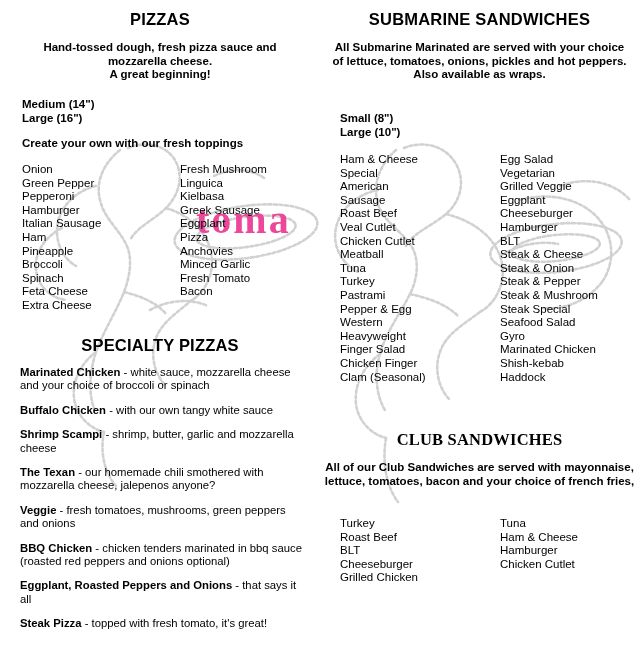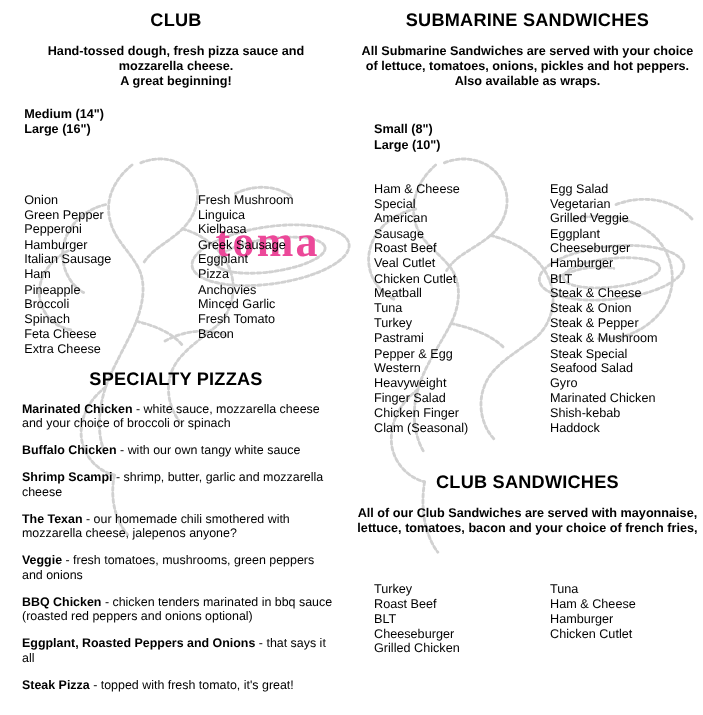--- a/index.html
+++ b/index.html
@@ -83,21 +83,21 @@
   }
 
   
   .list-cols {
     position: relative;
     font-size: 11.5px;
     line-height: 13.6px;
   }
   .list-cols .lc {
     position: absolute;
-    top: 16px;
+    top: 3px;
   }
   .list-cols .lc div { white-space: nowrap; }
 
   
   .spec-item {
     font-size: 11.3px;
     line-height: 13.4px;
     margin-bottom: 11px;
   }
   .spec-item .nm { font-weight: bold; }
@@ -149,33 +149,34 @@
       <path d="M214 176 C230 168 250 168 264 178"></path>
     </g>
   </svg>
   <div class="wm-text">toma</div>
 </div>
 
 <div class="page">
 
   <div class="col-left">
 
-    <div class="section-title" style="position:absolute;left:0;top:10px;width:320px;">CLUB</div>
+    <div class="section-title" style="position:absolute;left:0;top:10px;width:320px;">PIZZAS</div>
 
     <div class="intro" style="position:absolute;left:0;top:41px;width:320px;">
       <div>Hand-tossed dough, fresh pizza sauce and</div>
       <div>mozzarella cheese.</div>
       <div>A great beginning!</div>
     </div>
 
     <div class="sizes" style="position:absolute;left:22px;top:97px;">
       <div>Medium (14")</div>
       <div>Large (16")</div>
     </div>
 
+    <div class="lead" style="position:absolute;left:22px;top:137px;">Create your own with our fresh toppings</div>
 
     <div class="list-cols" style="position:absolute;left:0;top:160px;width:320px;height:150px;">
       <div class="lc" style="left:22px;">
         <div>Onion</div>
         <div>Green Pepper</div>
         <div>Pepperoni</div>
         <div>Hamburger</div>
         <div>Italian Sausage</div>
         <div>Ham</div>
         <div>Pineapple</div>
@@ -211,21 +212,21 @@
       <div class="spec-item"><span class="nm">Steak Pizza</span><span> - topped with fresh tomato, it's great!</span></div>
     </div>
 
   </div>
 
   <div class="col-right">
 
     <div class="section-title" style="position:absolute;left:0;top:10px;width:319px;">SUBMARINE SANDWICHES</div>
 
     <div class="intro" style="position:absolute;left:0;top:41px;width:319px;">
-      <div>All Submarine Sandwiches are served with your choice</div>
+      <div>All Submarine Marinated are served with your choice</div>
       <div>of lettuce, tomatoes, onions, pickles and hot peppers.</div>
       <div>Also available as wraps.</div>
     </div>
 
     <div class="sizes" style="position:absolute;left:20px;top:111px;">
       <div>Small (8")</div>
       <div>Large (10")</div>
     </div>
 
     <div class="list-cols" style="position:absolute;left:0;top:150px;width:319px;height:240px;">
@@ -262,21 +263,21 @@
         <div>Steak &amp; Mushroom</div>
         <div>Steak Special</div>
         <div>Seafood Salad</div>
         <div>Gyro</div>
         <div>Marinated Chicken</div>
         <div>Shish-kebab</div>
         <div>Haddock</div>
       </div>
     </div>
 
-    <div class="section-title" style="position:absolute;left:0;top:430px;width:319px;">CLUB SANDWICHES</div>
+    <div class="section-title" style="position:absolute;left:0;top:430px;width:319px;font-family:Liberation Serif, serif;">CLUB SANDWICHES</div>
 
     <div class="club-intro" style="position:absolute;left:0;top:461px;width:319px;">
       <div>All of our Club Sandwiches are served with mayonnaise,</div>
       <div>lettuce, tomatoes, bacon and your choice of french fries,</div>
     </div>
 
     <div class="list-cols" style="position:absolute;left:0;top:514px;width:319px;height:80px;">
       <div class="lc" style="left:20px;">
         <div>Turkey</div>
         <div>Roast Beef</div>

